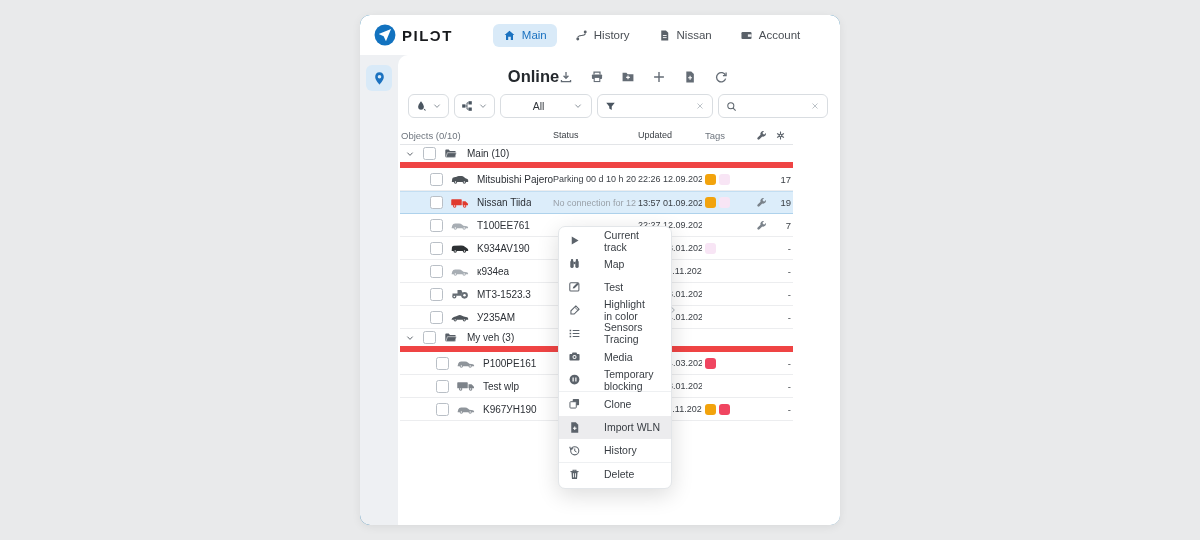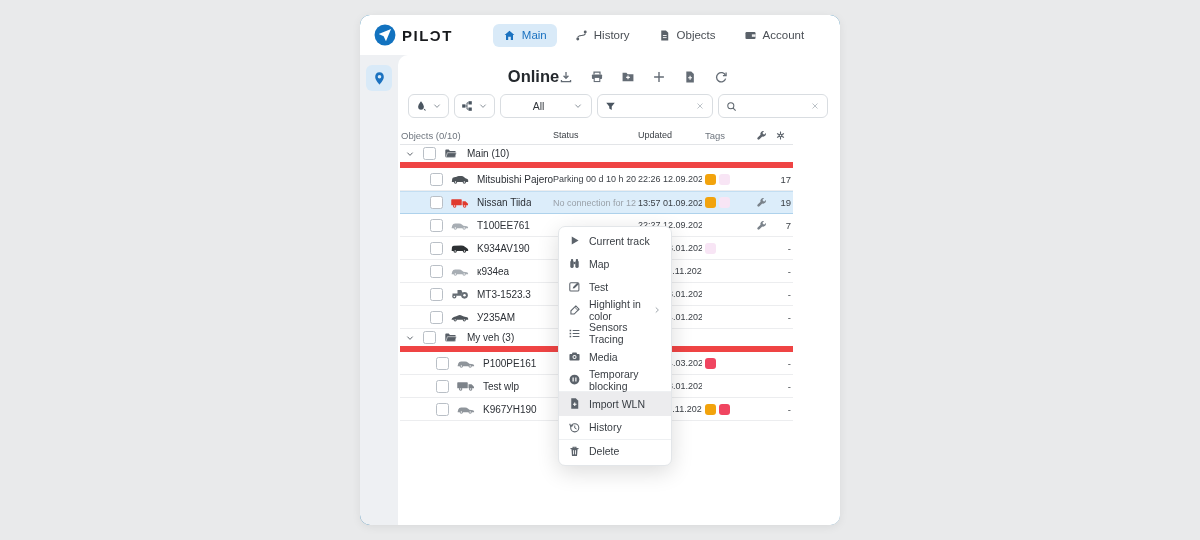--- a/index.html
+++ b/index.html
@@ -61,21 +61,21 @@
   .col-cnt{width:23px;flex:0 0 23px;text-align:right;font-size:9.5px;color:#3c4147;padding-right:2px;box-sizing:border-box;}
   .tag{width:11px;height:11px;border-radius:3px;}
   .cb{width:11px;height:11px;border:1.4px solid #b9bfc6;border-radius:2.5px;background:#fff;flex:0 0 auto;}
   .vicon{margin:0 7px 0 7px;flex:0 0 auto;}
   .oname{white-space:nowrap;overflow:hidden;}
   .expander{color:#5f666d;flex:0 0 auto;}
   .folder{color:#575e66;flex:0 0 auto;}
   
   .menu{position:absolute;left:160px;top:171px;width:112px;background:#fff;border:1px solid #e3e6e9;
         border-radius:7px;box-shadow:0 6px 22px rgba(0,0,0,.14);padding:2px 0;z-index:5;}
-  .mi{display:flex;align-items:center;gap:8px;height:23.2px;padding:0 9px;color:#383d43;font-size:10.5px;}
+  .mi{display:flex;align-items:center;gap:23px;height:23.2px;padding:0 9px;color:#383d43;font-size:10.5px;}
   .mi .ic{color:#5c636b;flex:0 0 auto;}
   .mi.hov{background:#ececee;}
   .mi .sub{margin-left:auto;color:#9aa1a8;}
   .msep{height:1px;background:#eef0f2;margin:0;}
   
   .ic{display:block;}
   .ic10{width:10px;height:10px;} .ic11{width:11px;height:11px;} .ic12{width:12px;height:12px;}
   .ic13{width:13px;height:13px;} .ic14{width:14px;height:14px;} .ic15{width:15px;height:15px;}
   .veh{width:20px;height:12px;}
 </style>
@@ -296,21 +296,21 @@
         <div class="tab">
           <svg class="ic ic13">
             <use href="#i-route"></use>
           </svg>
           <span>History</span>
         </div>
         <div class="tab">
           <svg class="ic ic13">
             <use href="#i-report"></use>
           </svg>
-          <span>Objects</span>
+          <span>Nissan</span>
         </div>
         <div class="tab">
           <svg class="ic ic13">
             <use href="#i-wallet"></use>
           </svg>
           <span>Account</span>
         </div>
       </div>
   </div>
   <div class="content">
@@ -660,20 +660,26 @@
             </svg>
             <span>Media</span>
           </div>
           <div class="mi">
             <svg class="ic ic13">
               <use href="#i-pause"></use>
             </svg>
             <span>Temporary blocking</span>
           </div>
           <div class="msep"></div>
+          <div class="mi">
+            <svg class="ic ic13">
+              <use href="#i-clone"></use>
+            </svg>
+            <span>Clone</span>
+          </div>
           <div class="mi hov">
             <svg class="ic ic13">
               <use href="#i-import"></use>
             </svg>
             <span>Import WLN</span>
           </div>
           <div class="mi">
             <svg class="ic ic13">
               <use href="#i-history"></use>
             </svg>

